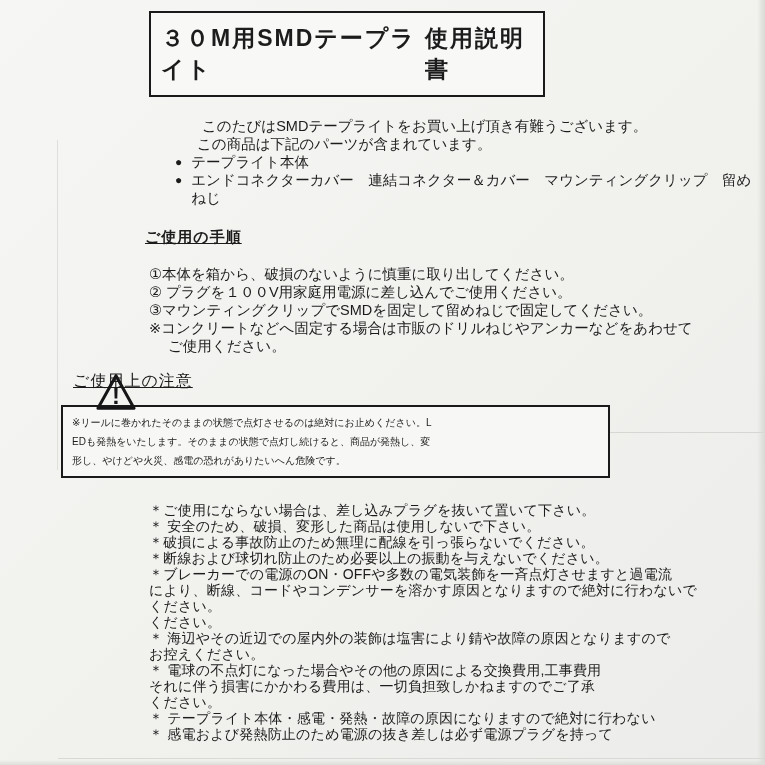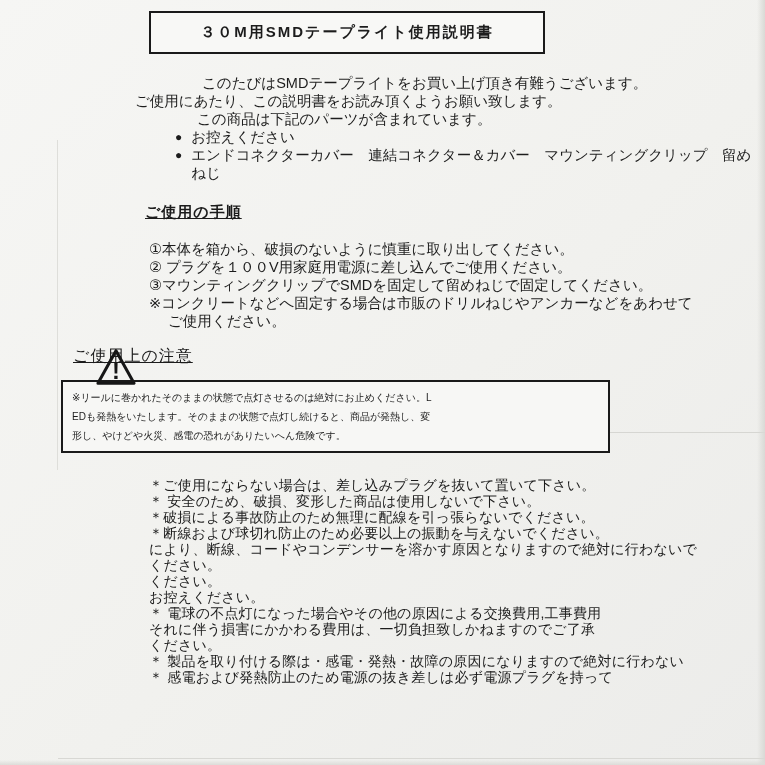--- a/index.html
+++ b/index.html
@@ -15,21 +15,21 @@
   p { margin: 0; }
 
   
   .title-box {
     margin: 11px 0 0 149px;
     width: 372px;
     border: 2px solid #1a1a1a;
     padding: 10px 10px;
     display: flex;
     justify-content: center;
-    font-size: 15px;
+    font-size: 23px;
     font-weight: bold;
     letter-spacing: 2px;
     background: #f8f8f6;
   }
 
   
   .intro { margin-top: 20px; font-size: 14.5px; line-height: 18px; padding-left: 17px; }
   .intro-l1 { margin-left: 185px; }
   .intro-l2 { margin-left: 118px; }
   .intro-l3 { margin-left: 180px; }
@@ -98,25 +98,24 @@
   <div class="artifact edge-right"></div>
   <div class="artifact edge-bottom"></div>
 
   <div class="title-box">
     <span>３０M用SMDテープライト</span>
     <span>使用説明書</span>
   </div>
 
   <div class="intro">
     <p class="intro-l1">このたびはSMDテープライトをお買い上げ頂き有難うございます。</p>
-    <p class="intro-l2">ご使用にあたり、この説明書をお読み頂くようお願い致します。</p>
     <p class="intro-l3">この商品は下記のパーツが含まれています。</p>
     <p class="bullet-line">
       <span class="bullet-mark">●</span>
-      <span>お控えください</span>
+      <span>テープライト本体</span>
     </p>
     <p class="bullet-line">
       <span class="bullet-mark">●</span>
       <span>エンドコネクターカバー　連結コネクター＆カバー　マウンティングクリップ　留めねじ</span>
     </p>
   </div>
 
   <h2 class="proc-heading">ご使用の手順</h2>
   <div class="steps">
     <p class="step">①本体を箱から、破損のないように慎重に取り出してください。</p>
@@ -137,25 +136,27 @@
       <p>EDも発熱をいたします。そのままの状態で点灯し続けると、商品が発熱し、変</p>
       <p>形し、やけどや火災、感電の恐れがありたいへん危険です。</p>
     </div>
   </div>
 
   <div class="notes">
     <p>＊ご使用にならない場合は、差し込みプラグを抜いて置いて下さい。</p>
     <p>＊ 安全のため、破損、変形した商品は使用しないで下さい。</p>
     <p>＊破損による事故防止のため無理に配線を引っ張らないでください。</p>
     <p>＊断線および球切れ防止のため必要以上の振動を与えないでください。</p>
+    <p>＊ブレーカーでの電源のON・OFFや多数の電気装飾を一斉点灯させますと過電流</p>
     <p>により、断線、コードやコンデンサーを溶かす原因となりますので絶対に行わないで</p>
     <p>ください。</p>
     <p>ください。</p>
+    <p>＊ 海辺やその近辺での屋内外の装飾は塩害により錆や故障の原因となりますので</p>
     <p>お控えください。</p>
     <p>＊ 電球の不点灯になった場合やその他の原因による交換費用,工事費用</p>
     <p>それに伴う損害にかかわる費用は、一切負担致しかねますのでご了承</p>
     <p>ください。</p>
-    <p>＊ 製品を取り付ける際は・感電・発熱・故障の原因になりますので絶対に行わない</p>
+    <p>＊ テープライト本体・感電・発熱・故障の原因になりますので絶対に行わない</p>
     <p>＊ 感電および発熱防止のため電源の抜き差しは必ず電源プラグを持って</p>
 
   </div>
 
 </div>
 
 </body></html>

